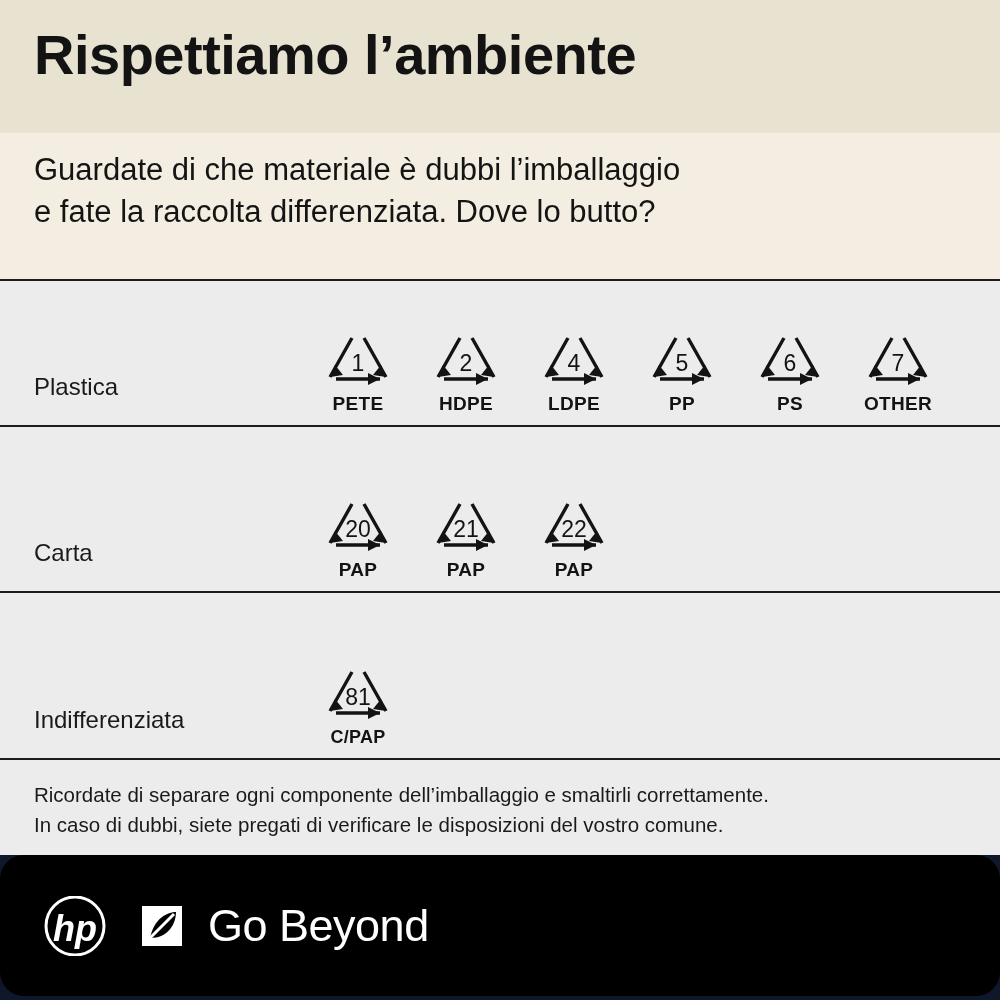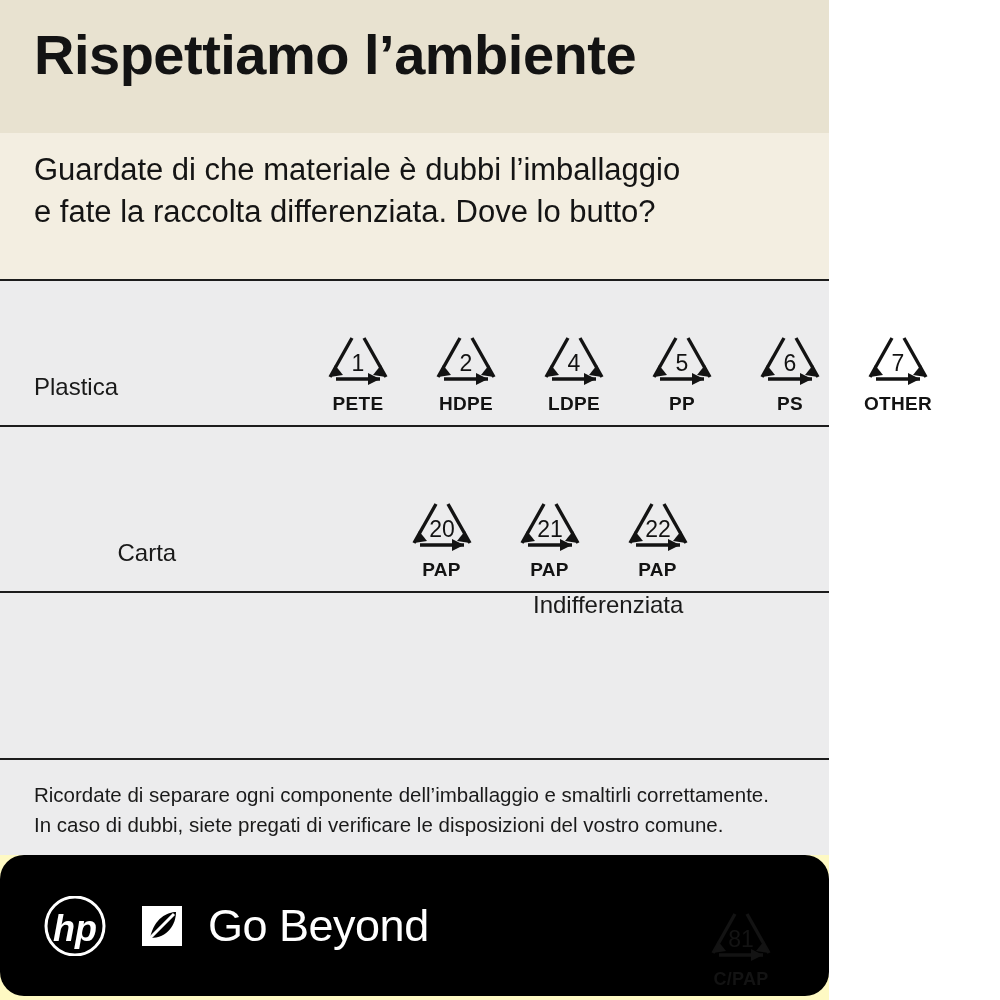--- a/index.html
+++ b/index.html
@@ -9,23 +9,23 @@
   }
   body {
     width: 1000px;
     height: 1000px;
     font-family: "Liberation Sans", sans-serif;
     color: #111111;
     overflow: hidden;
   }
   .page {
     position: relative;
-    width: 829px;
+    width: 1000px;
     height: 1000px;
-    background: #fef9c3;
+    background: #0f172a;
     box-sizing: border-box;
   }
 
   
   .header-band {
     background: #e8e2d0;
     padding: 26px 34px 24px 34px;
     box-sizing: border-box;
     height: 133px;
   }
@@ -60,22 +60,22 @@
   .row {
     position: relative;
     display: flex;
     align-items: flex-end;
     border-top: 2px solid #1c1c1c;
     box-sizing: border-box;
     padding: 0 34px;
     gap: 8px;
   }
   .row-1 { height: 146px; }
-  .row-2 { height: 166px; justify-content: center; }
-  .row-3 { height: 167px; flex-direction: column; }
+  .row-2 { height: 166px; }
+  .row-3 { height: 167px; }
 
   .row-label {
     font-size: 24px;
     color: #1a1a1a;
     width: 262px;
     flex: 0 0 262px;
     padding-bottom: 26px;
     line-height: 1;
   }
   .symbols {

